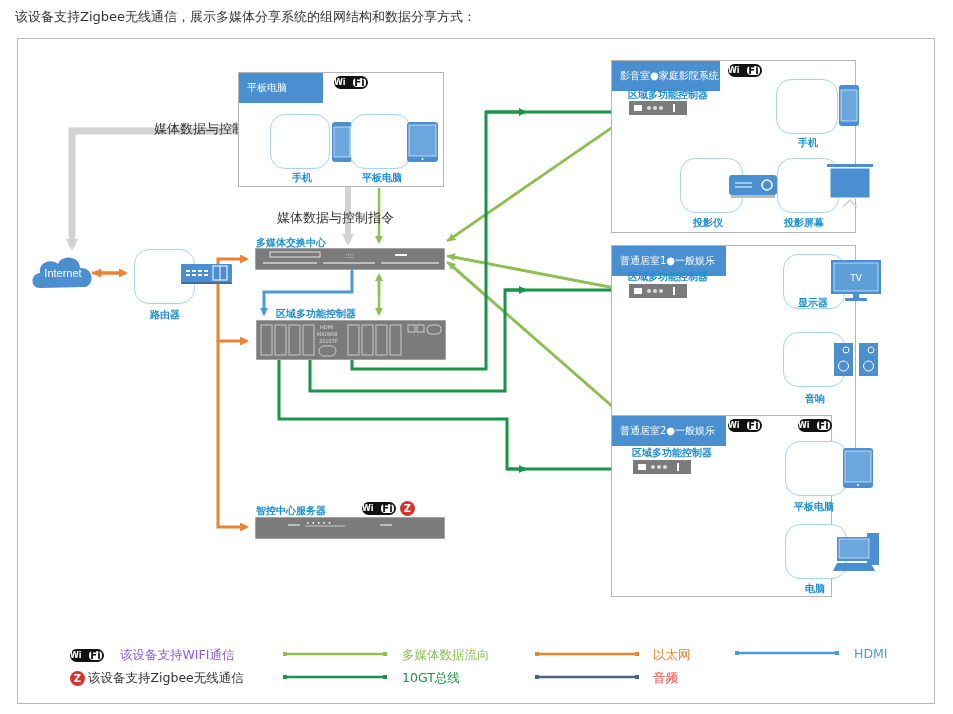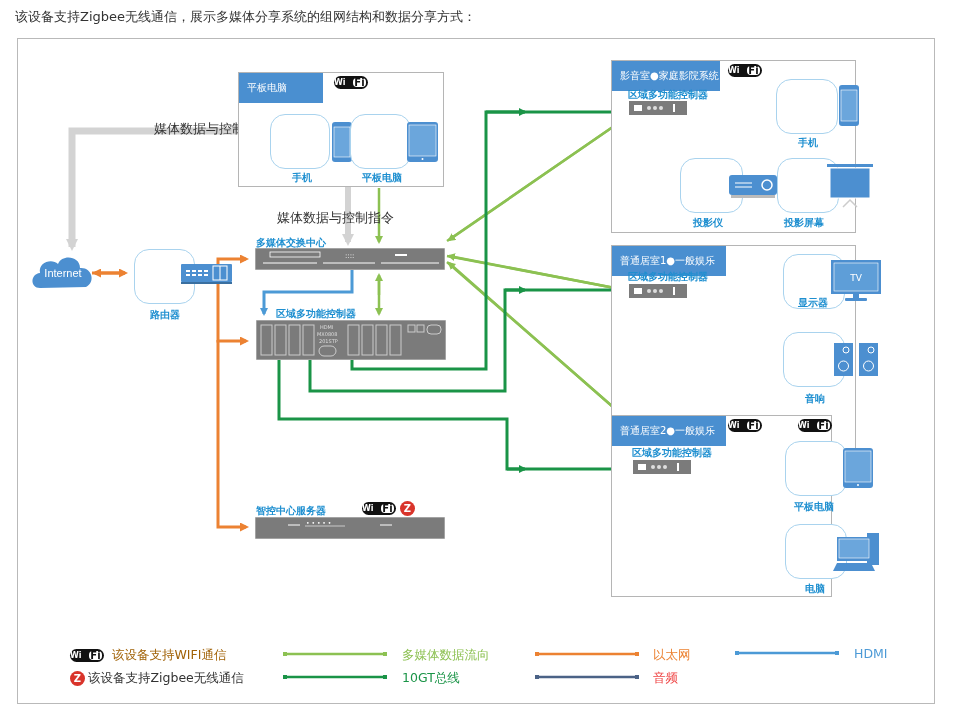--- a/index.html
+++ b/index.html
@@ -301,21 +301,21 @@
         <rect x="10" y="12" width="34" height="24" fill="#4c8fd0"></rect>
         <rect x="12" y="14" width="30" height="19" fill="#6ba6dc" stroke="#fff" stroke-width="0.6"></rect>
         <path d="M6,46 L10,38 L44,38 L48,46 Z" fill="#4c8fd0"></path>
       </svg>
   </div>
   <div class="lbl" style="left:193px;top:166px">电脑</div>
 </div>
 
 <div>
   <div class="wifi" style="left:70px;top:649px"><span>Wi</span><span class="fi">Fi</span></div>
-  <div class="legend-text" style="left:112px;top:647px;color:#a16207">该设备支持WIFI通信</div>
+  <div class="legend-text" style="left:120px;top:647px;color:#8b5cf6">该设备支持WIFI通信</div>
   <div class="zig" style="left:70px;top:671px">Z</div>
   <div class="legend-text" style="left:88px;top:670px;color:#333">该设备支持Zigbee无线通信</div>
 
   <svg style="position:absolute;left:280px;top:648px" width="620" height="40">
     <g>
         <line x1="4" y1="6" x2="106" y2="6" stroke="#8cc152" stroke-width="2.5"></line>
         <rect x="3" y="4" width="4" height="4" fill="#8cc152"></rect>
         <rect x="103" y="4" width="4" height="4" fill="#8cc152"></rect>
       </g>
     <g>

